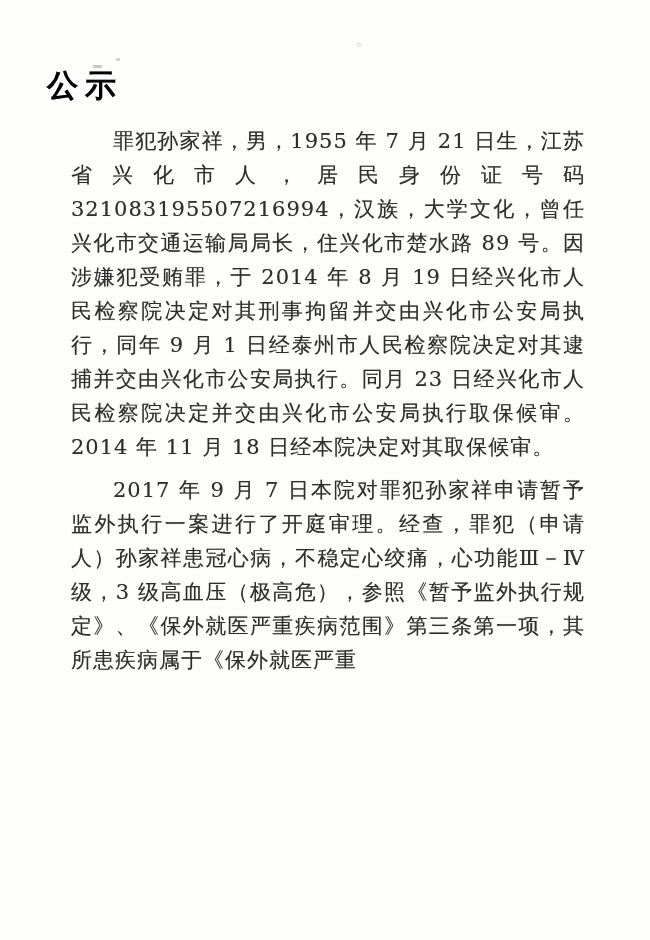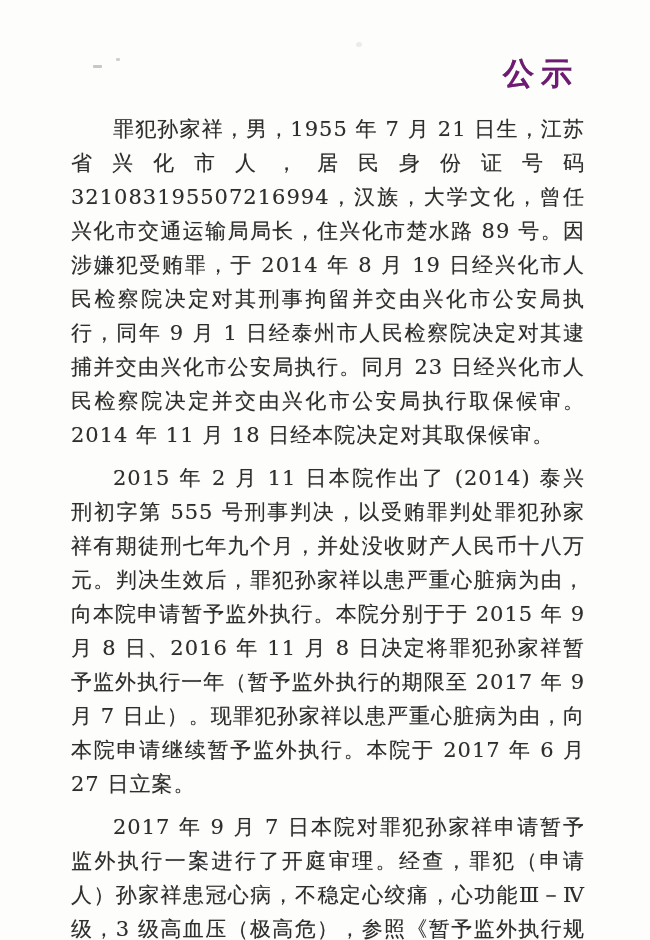--- a/index.html
+++ b/index.html
@@ -16,27 +16,27 @@
     position: relative;
     width: 650px;
     height: 940px;
     box-sizing: border-box;
     background: #fdfdfc;
     color: #2d2d2d;
     padding: 53px 56px 0 62px;
     overflow: hidden;
   }
   .doc-title {
-    margin: 0 0 19px 0;
-    text-align: right;
+    margin: 12px 0 19px 0;
+    text-align: left;
     font-size: 31px;
     line-height: 40px;
     font-weight: 700;
     letter-spacing: 7px;
-    color: #701a75;
+    color: #000000;
     transform: translateX(-15px);
     text-shadow: 0 0 0.6px rgba(30,30,30,0.5);
   }
   .doc-body {
     font-size: 21px;
     line-height: 34px;
     letter-spacing: 1px;
     text-align: justify;
     text-justify: inter-ideograph;
     color: #2e2e2e;
@@ -60,21 +60,20 @@
 </style>
 </head>
 <body>
 
 <div class="page">
 
   <h1 class="doc-title">公示</h1>
 
   <div class="doc-body">
     <p class="para">罪犯孙家祥，男，1955 年 7 月 21 日生，江苏省兴化市人，居民身份证号码 321083195507216994，汉族，大学文化，曾任兴化市交通运输局局长，住兴化市楚水路 89 号。因涉嫌犯受贿罪，于 2014 年 8 月 19 日经兴化市人民检察院决定对其刑事拘留并交由兴化市公安局执行，同年 9 月 1 日经泰州市人民检察院决定对其逮捕并交由兴化市公安局执行。同月 23 日经兴化市人民检察院决定并交由兴化市公安局执行取保候审。2014 年 11 月 18 日经本院决定对其取保候审。</p>
-    <p class="para">2015 年 2 月 11 日本院作出了 (2014) 泰兴刑初字第 555 号刑事判决，以受贿罪判处罪犯孙家祥有期徒刑七年九个月，并处没收财产人民币十八万元。判决生效后，罪犯孙家祥以患严重心脏病为由，向本院申请暂予监外执行。本院分别于于 2015 年 9 月 8 日、2016 年 11 月 8 日决定将罪犯孙家祥暂予监外执行一年（暂予监外执行的期限至 2017 年 9 月 7 日止）。现罪犯孙家祥以患严重心脏病为由，向本院申请继续暂予监外执行。本院于 2017 年 6 月 27 日立案。</p>
     <p class="para">2017 年 9 月 7 日本院对罪犯孙家祥申请暂予监外执行一案进行了开庭审理。经查，罪犯（申请人）孙家祥患冠心病，不稳定心绞痛，心功能Ⅲ－Ⅳ级，3 级高血压（极高危），参照《暂予监外执行规定》、《保外就医严重疾病范围》第三条第一项，其所患疾病属于《保外就医严重</p>
   </div>
 
   <span class="speck speck-1"></span>
   <span class="speck speck-2"></span>
   <span class="speck speck-3"></span>
 
 </div>
 
 </body></html>

